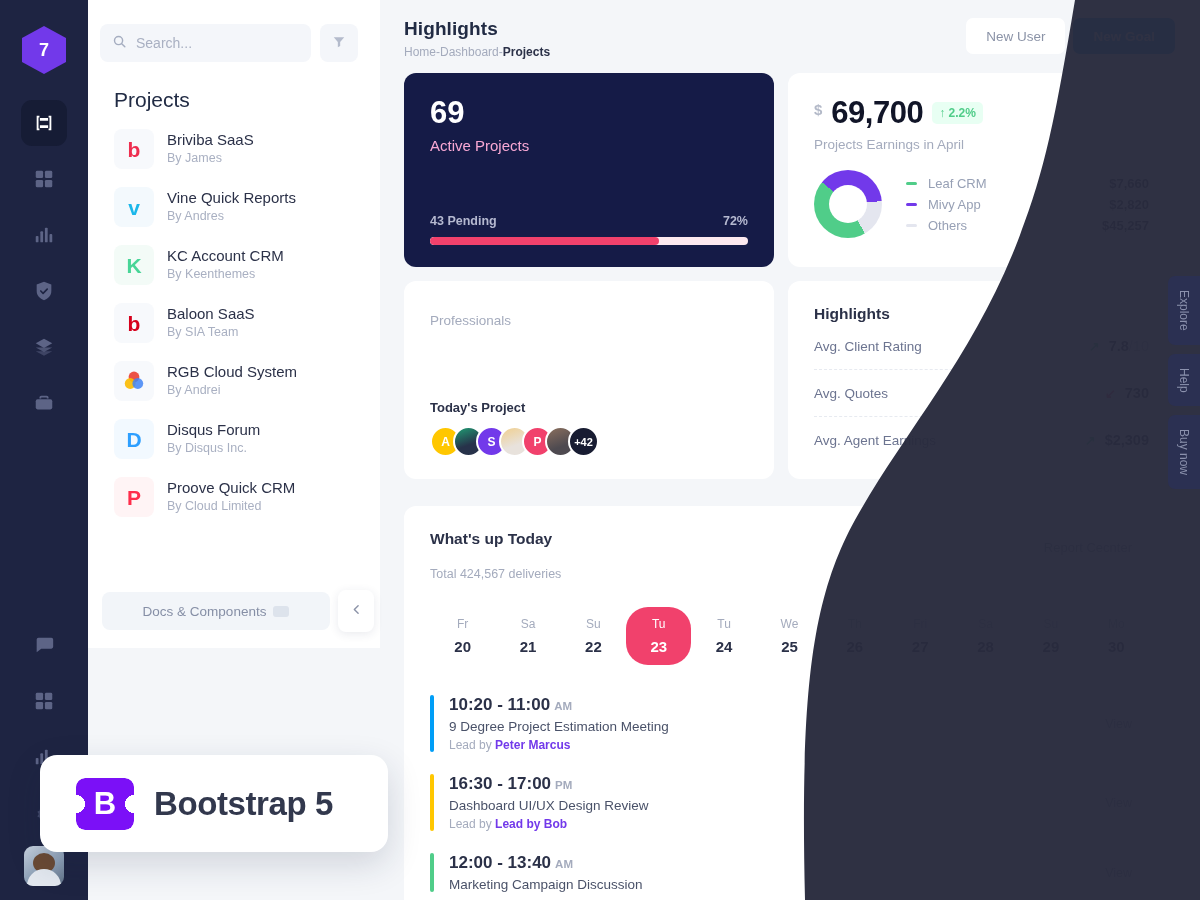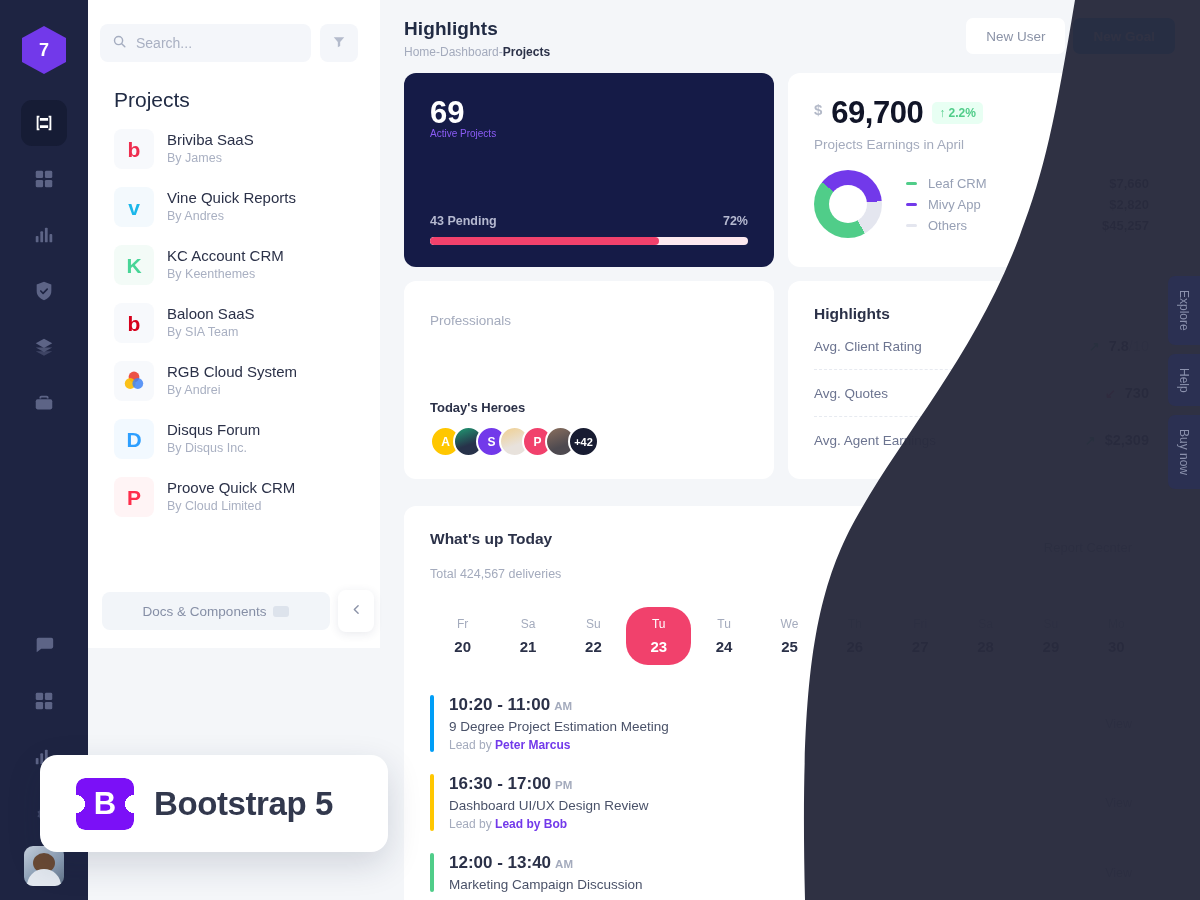--- a/index.html
+++ b/index.html
@@ -109,21 +109,21 @@
   }
 
   .grid { padding: 14px 25px 0 24px; display: grid; grid-template-columns: 370px 1fr; gap: 14px; }
   .card { background: #ffffff; border-radius: 12px; }
 
   .card-dark {
     background: #151b47; border-radius: 12px; padding: 24px 26px 22px;
     height: 194px; display: flex; flex-direction: column;
   }
   .big-num { font-size: 31px; font-weight: 700; color: #ffffff; line-height: 1; }
-  .big-sub { font-size: 10px; color: #8b5cf6; }
+  .big-sub { font-size: 15px; color: #f9a8d4; margin-top: 9px; }
   .prog-row { margin-top: auto; display: flex; justify-content: space-between; font-size: 12.5px; font-weight: 600; color: #b5b9d0; }
   .prog-track { margin-top: 9px; height: 8px; border-radius: 5px; background: #fce9ef; overflow: hidden; }
   .prog-fill { height: 100%; border-radius: 5px; background: #f1416c; }
 
   .card-earn { padding: 24px 26px 22px; height: 194px; }
   .earn-top { display: flex; align-items: center; gap: 9px; }
   .earn-cur { font-size: 15px; color: #b3b9c8; font-weight: 600; align-self: flex-start; margin-top: 4px; }
   .earn-val { font-size: 31px; font-weight: 700; color: #111528; line-height: 1; letter-spacing: -.5px; }
   .earn-badge { background: #e8fff3; color: #50cd89; font-size: 12px; font-weight: 700; border-radius: 5px; padding: 4px 7px; }
   .earn-sub { font-size: 13.5px; color: #a4abbd; margin-top: 9px; }
@@ -484,21 +484,21 @@
               <span class="dash" style="background:#e4e6ef"></span>
               <span class="legend-lbl">Others</span>
               <span class="legend-val">$45,257</span>
             </div>
           </div>
         </div>
       </div>
 
       <div class="card card-pro">
         <div class="pro-sub">Professionals</div>
-        <div class="heroes-lbl">Today's Heroes</div>
+        <div class="heroes-lbl">Today's Project</div>
         <div class="heroes">
           <div class="hero" style="background:#ffc700">
             <span>A</span>
           </div>
           <div class="hero" style="background:linear-gradient(160deg,#1f9d73,#27324a 60%)"></div>
           <div class="hero" style="background:#7239ea">
             <span>S</span>
           </div>
           <div class="hero" style="background:linear-gradient(160deg,#f0cf8f,#e8e2dc 62%)"></div>
           <div class="hero" style="background:#f1416c">

